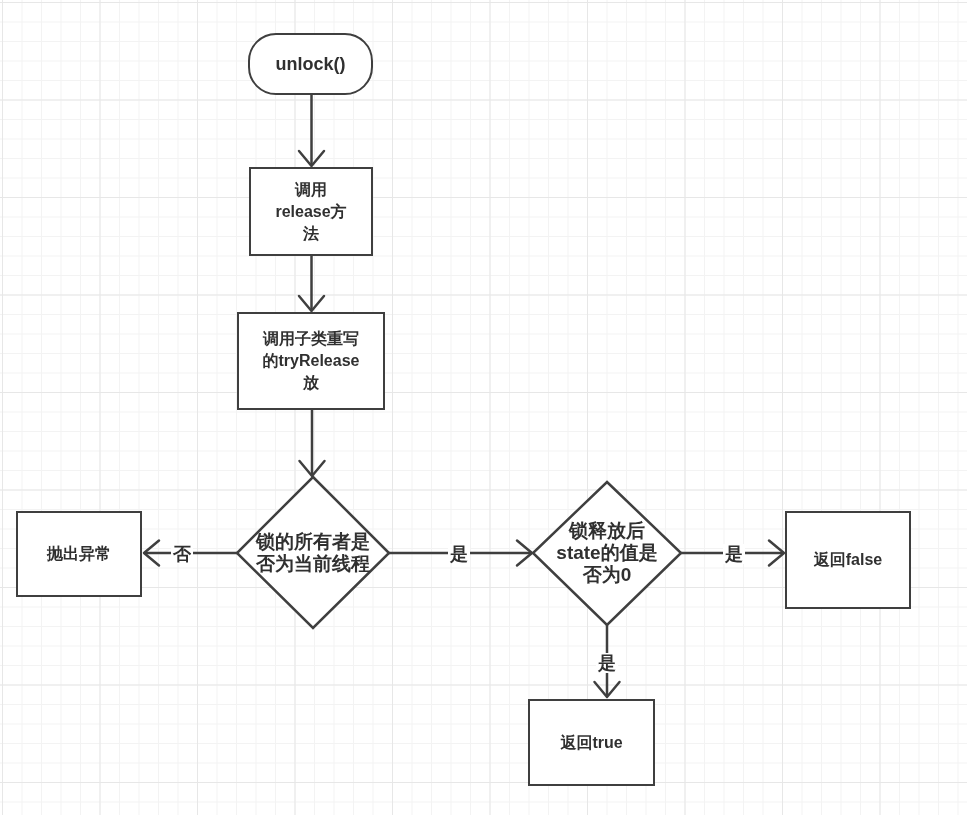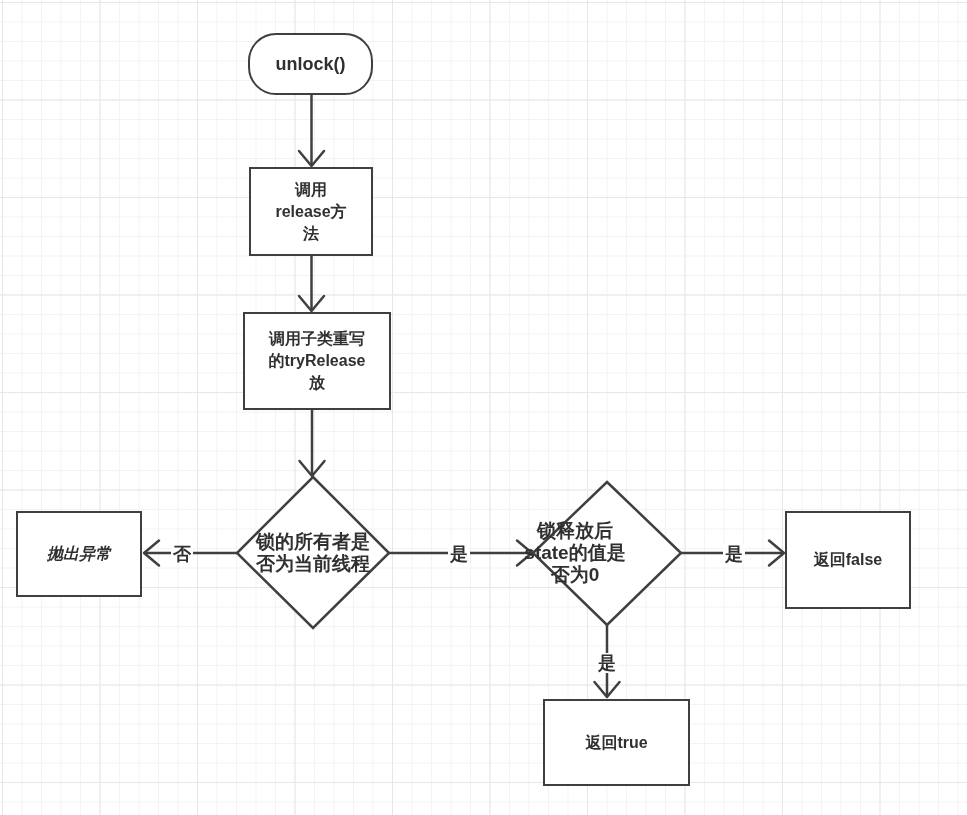--- a/index.html
+++ b/index.html
@@ -73,27 +73,27 @@
     padding: 0 2px;
     color: #303030;
     font-weight: bold;
     font-size: 18px;
     line-height: 20px;
   }
 
   
   #n-start        { left: 248px; top: 33px;  width: 125px; height: 62px; font-size: 18px; }
   #n-release      { left: 249px; top: 167px; width: 124px; height: 89px; }
-  #n-tryrelease   { left: 237px; top: 312px; width: 148px; height: 98px; margin-left: 6px; }
-  #n-throw        { left: 16px;  top: 511px; width: 126px; height: 86px; font-style: italic; }
+  #n-tryrelease   { left: 237px; top: 312px; width: 148px; height: 98px; }
+  #n-throw        { left: 16px;  top: 511px; width: 126px; height: 86px; }
   #n-false        { left: 785px; top: 511px; width: 126px; height: 98px; }
-  #n-true         { left: 543px; top: 699px; width: 147px; height: 87px; }
+  #n-true         { left: 528px; top: 699px; width: 127px; height: 87px; }
 
   #d1-label { left: 313px; top: 553px; width: 146px; }
-  #d2-label { left: 575px; top: 553px; width: 150px; }
+  #d2-label { left: 607px; top: 553px; width: 150px; }
 
   #e-no-label   { left: 182px; top: 554px; }
   #e-yes1-label { left: 459px; top: 554px; }
   #e-yes2-label { left: 734px; top: 554px; }
   #e-yes3-label { left: 607px; top: 663px; }
 </style>
 </head>
 <body>
 
 <div class="canvas">

